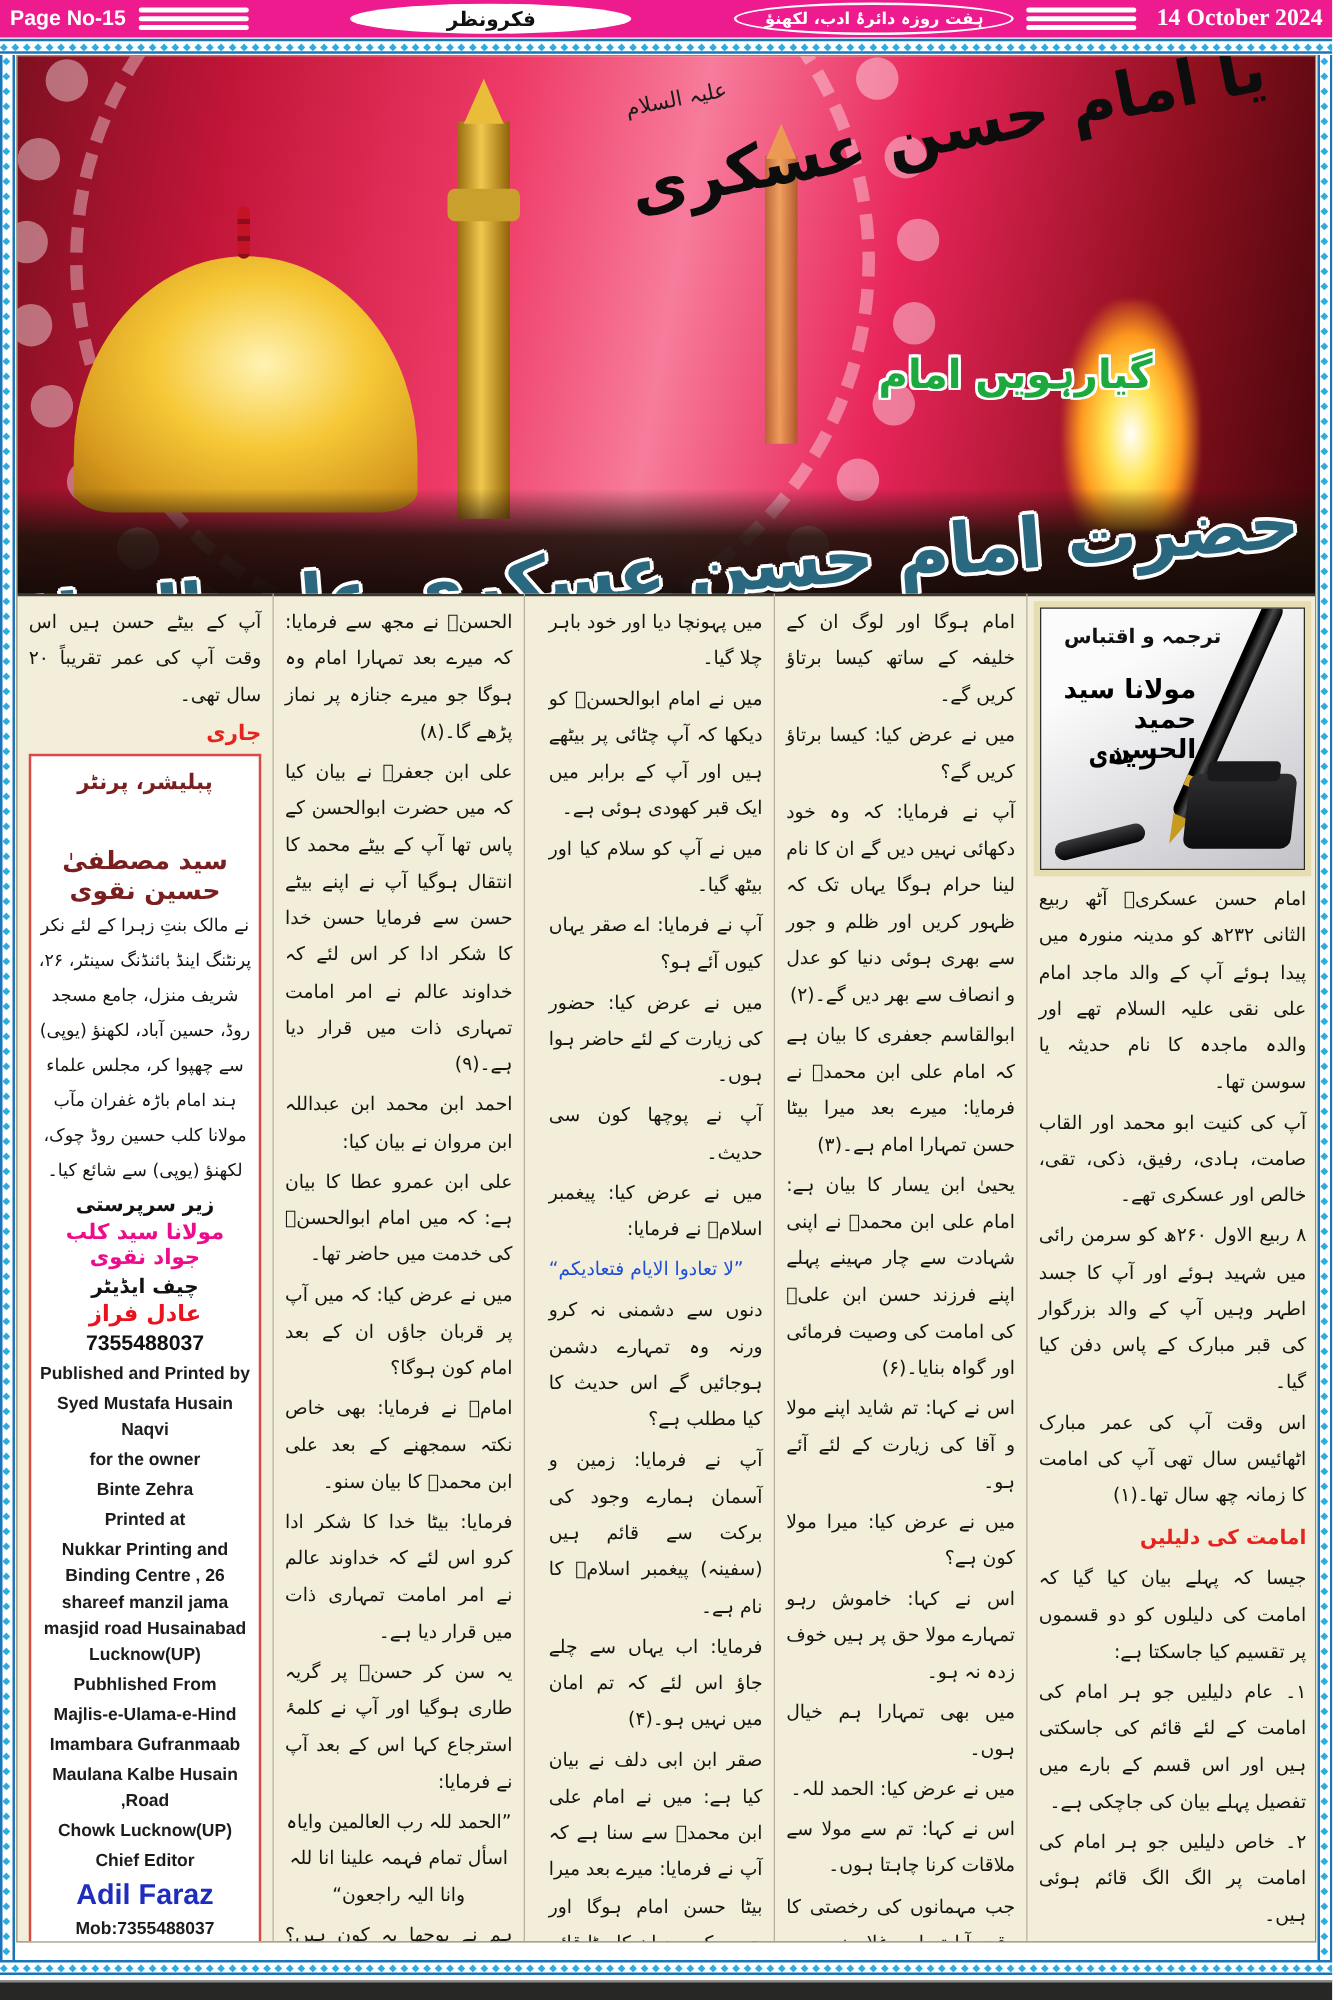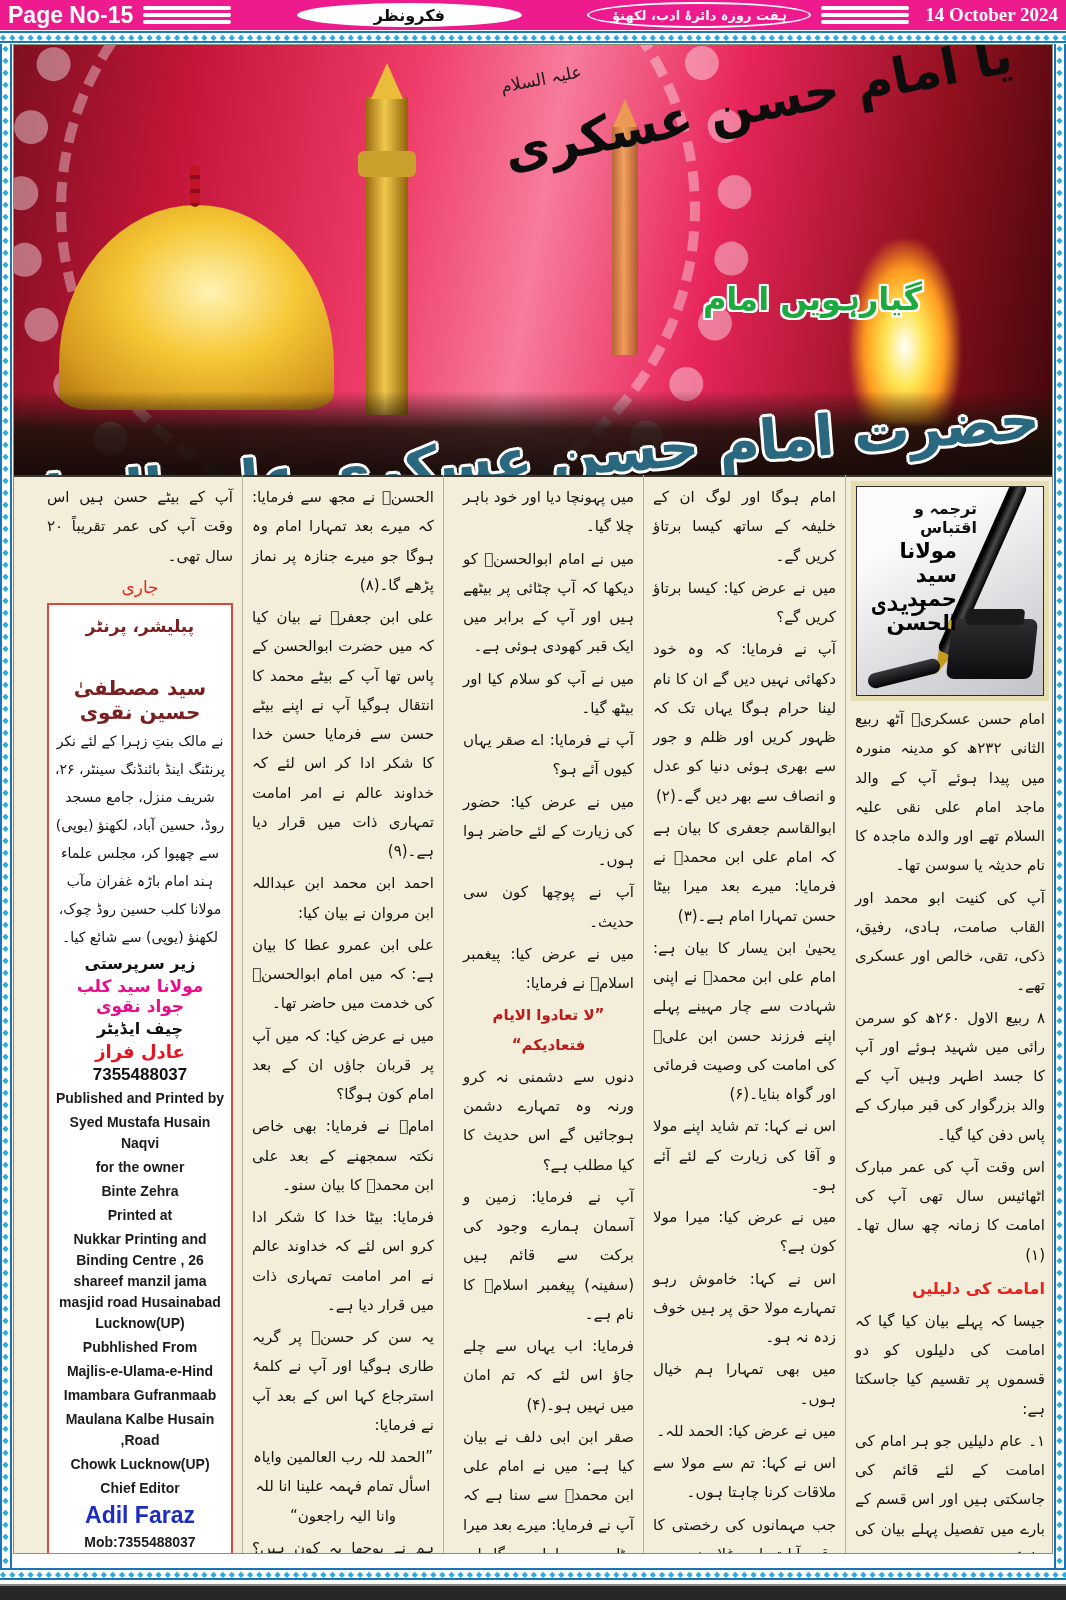--- a/index.html
+++ b/index.html
@@ -2,21 +2,21 @@
 <html lang="ur"><head>
 <meta charset="utf-8">
 <style>
   html,body{margin:0;padding:0;background:#ffffff;}
   #page{position:relative;width:1066px;height:1600px;background:#fff;overflow:hidden;
         font-family:"DejaVu Sans",sans-serif;}
 
   
   .hdr{position:absolute;top:0;left:0;width:1066px;height:30px;background:#ee1b8e;
        display:flex;align-items:center;padding:0 8px;box-sizing:border-box;gap:10px;}
-  .hdr .pageno{color:#fff;font-family:"Liberation Sans",sans-serif;font-weight:bold;font-size:23px;white-space:nowrap;text-align:right;}
+  .hdr .pageno{color:#fff;font-family:"Liberation Sans",sans-serif;font-weight:bold;font-size:17px;white-space:nowrap;text-align:right;}
   .hdr .date{color:#fff;font-family:"Liberation Serif",serif;font-weight:bold;font-size:19px;white-space:nowrap;margin-left:6px;}
   .tribar{display:flex;flex-direction:column;gap:3px;width:88px;}
   .tribar i{display:block;height:4px;background:#fff;border-radius:2px;}
   .oval{border-radius:50%;display:flex;align-items:center;justify-content:center;
         font-weight:bold;direction:rtl;white-space:nowrap;}
   .oval.white{background:#fff;color:#111;width:225px;height:24px;font-size:16px;letter-spacing:6px;}
   .oval.pink{background:#ee1b8e;color:#fff;border:2px solid #fff;width:220px;height:22px;font-size:13px;}
   .hspace{flex:1;}
 
   
@@ -65,45 +65,45 @@
           text-shadow:-2px 0 #fff,2px 0 #fff,0 -2px #fff,0 2px #fff,-2px -2px #fff,2px 2px #fff,2px -2px #fff,-2px 2px #fff;}
   .main-title{position:absolute;bottom:24px;right:10px;width:1010px;direction:rtl;text-align:center;
               transform:rotate(-4.5deg);transform-origin:right bottom;white-space:nowrap;
               font-weight:bold;font-size:56px;color:#2a6880;
               text-shadow:-3px 0 #fff,3px 0 #fff,0 -3px #fff,0 3px #fff,-2px -2px #fff,2px 2px #fff,-2px 2px #fff,2px -2px #fff;}
 
   
   .cols{position:absolute;top:430px;left:0;width:1040px;height:1078px;display:flex;direction:rtl;box-sizing:border-box;}
   .col{box-sizing:border-box;padding:8px 9px;overflow:hidden;border-left:1px solid #b5b19c;}
   .col:last-child{border-left:none;}
-  .c1{width:209px;} .c2{width:202px;} .c3{width:200px;padding-left:19px;} .c4{width:201px;} .c5{width:204px;}
+  .c1{width:233px;} .c2{width:202px;} .c3{width:200px;padding-left:19px;} .c4{width:201px;} .c5{width:204px;}
   .para{direction:rtl;font-size:15px;line-height:1.95;text-align:justify;color:#15150f;margin:0 0 3px;}
   .para.red{color:#e8231f;font-weight:bold;font-size:16px;text-align:right;}
-  .para.quote{color:#b91c1c;font-weight:bold;text-align:center;}
+  .para.quote{color:#1d4ed8;font-weight:normal;text-align:left;}
   .para.center{text-align:center;}
 
   
   .pen-box{position:relative;height:208px;margin:2px 0 8px;border:2px solid #2b2b2b;outline:5px solid #e6ddb0;outline-offset:-1px;
            background:linear-gradient(150deg,#fbfbfb 25%,#d8d8dc 70%,#c2c2c8 100%);overflow:hidden;}
   .pen{position:absolute;right:52px;top:-14px;width:17px;height:190px;transform:rotate(24deg);
        background:linear-gradient(90deg,#000 20%,#4a4a4a 55%,#000);border-radius:9px;}
   .pen:before{content:"";position:absolute;bottom:26px;left:0;width:17px;height:9px;background:#d4a72c;}
   .pen:after{content:"";position:absolute;bottom:-22px;left:2px;width:0;height:0;
              border-left:7px solid transparent;border-right:7px solid transparent;border-top:24px solid #c79b22;}
   .inkwell{position:absolute;right:8px;bottom:16px;width:86px;height:60px;background:linear-gradient(180deg,#2e2e31,#0d0d0f);
            border-radius:8px;transform:skewX(-6deg);}
   .inkwell:before{content:"";position:absolute;top:-10px;left:14px;width:58px;height:16px;background:#1a1a1d;border-radius:4px;}
   .cap{position:absolute;left:10px;bottom:14px;width:74px;height:15px;background:linear-gradient(180deg,#3a3a3e,#060607);
        border-radius:8px;transform:rotate(-14deg);}
   .pen-l1{position:absolute;top:12px;right:66px;direction:rtl;font-size:16px;color:#111;font-weight:bold;}
   .pen-l2{position:absolute;top:52px;right:86px;direction:rtl;font-size:21px;color:#000;font-weight:bold;margin-left:12px;}
   .pen-l3{position:absolute;top:104px;right:118px;direction:rtl;font-size:22px;color:#000;font-weight:bold;font-family:Liberation Mono, monospace;}
 
   
-  .jaari{direction:rtl;text-align:center;color:#e8231f;font-weight:normal;font-size:17px;margin:6px 0;}
+  .jaari{direction:rtl;text-align:right;color:#e8231f;font-weight:bold;font-size:17px;margin:6px 0;}
   .pubbox{border:2px solid #d94a45;background:#ffffff;padding:8px 6px;text-align:center;}
   .pl{margin:3px 0;}
   .u-head{direction:rtl;font-weight:bold;color:#7a1f1f;font-size:17px;}
   .u-name{direction:rtl;font-weight:bold;color:#7a1f1f;font-size:20px;margin-top:40px;}
   .u-body{direction:rtl;font-size:14px;line-height:2.0;color:#15150f;text-align:center;}
   .u-bold{direction:rtl;font-weight:bold;color:#111;font-size:16px;}
   .mag{direction:rtl;font-weight:bold;color:#ec0c8c;font-size:17px;}
   .red-u{direction:rtl;font-weight:bold;color:#e8131d;font-size:18px;}
   .num{font-family:"Liberation Sans",sans-serif;font-weight:bold;color:#111;font-size:17px;}
   .en{font-family:"Liberation Sans",sans-serif;font-weight:bold;color:#1c1c1c;font-size:14px;line-height:1.5;}

